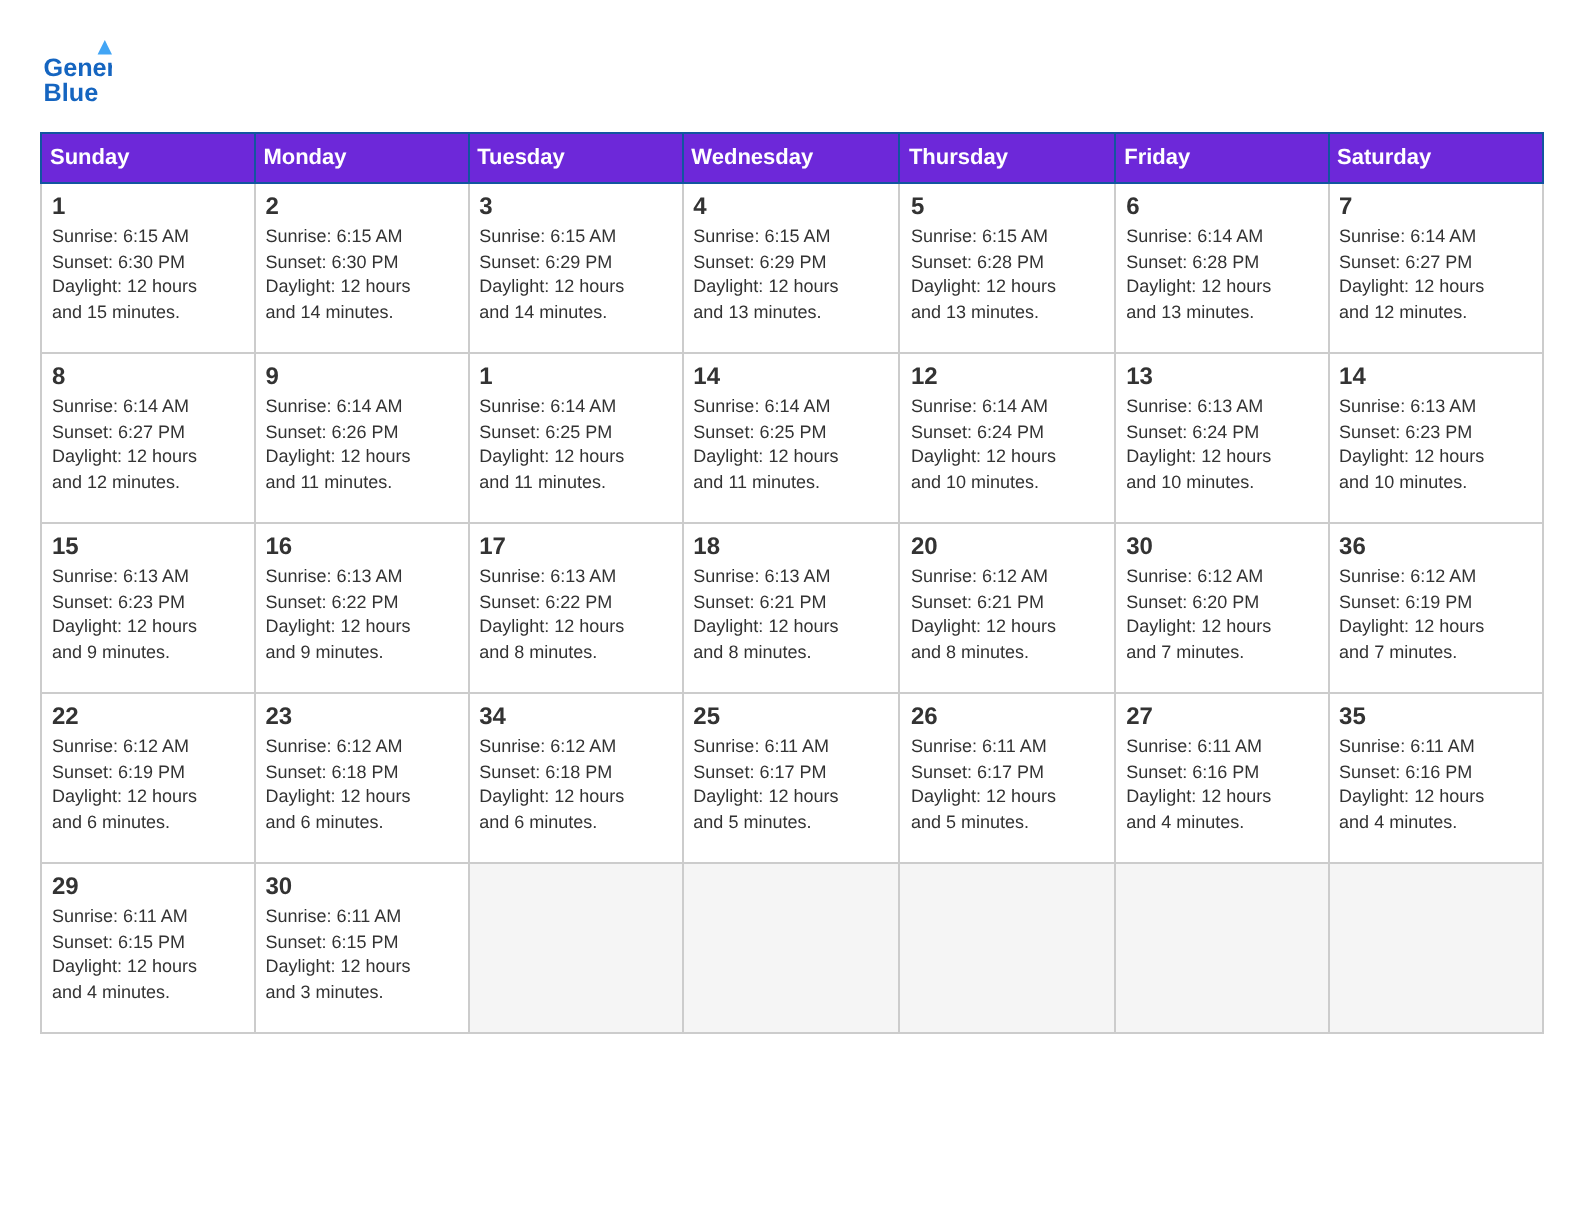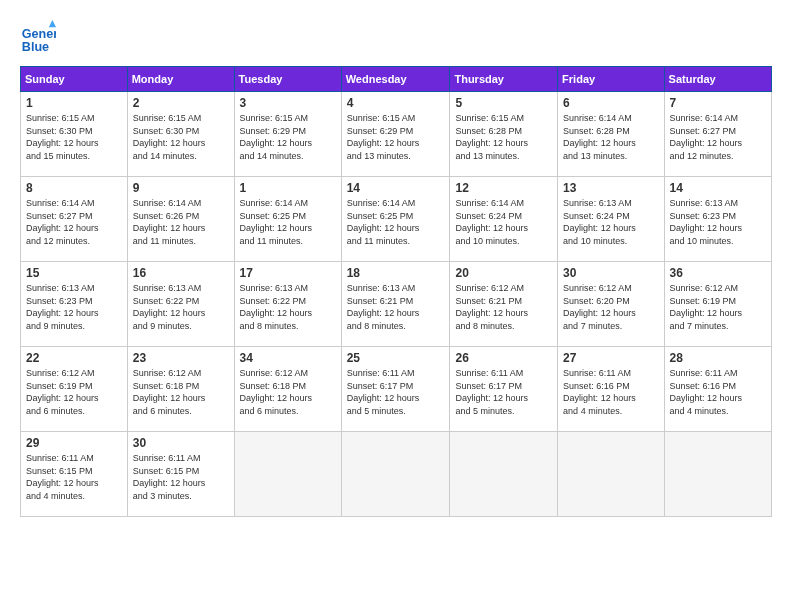--- a/index.html
+++ b/index.html
@@ -305,21 +305,21 @@
 and 5 minutes.</div>
           </td>
           <td>
             <span class="day-num">27</span>
             <div class="day-info" style="white-space: pre-line;">Sunrise: 6:11 AM
 Sunset: 6:16 PM
 Daylight: 12 hours
 and 4 minutes.</div>
           </td>
           <td>
-            <span class="day-num">28</span>
+            <span class="day-num">35</span>
             <div class="day-info" style="white-space: pre-line;">Sunrise: 6:11 AM
 Sunset: 6:16 PM
 Daylight: 12 hours
 and 4 minutes.</div>
           </td>
         </tr>
         <tr>
           <td>
             <span class="day-num">29</span>
             <div class="day-info" style="white-space: pre-line;">Sunrise: 6:11 AM

